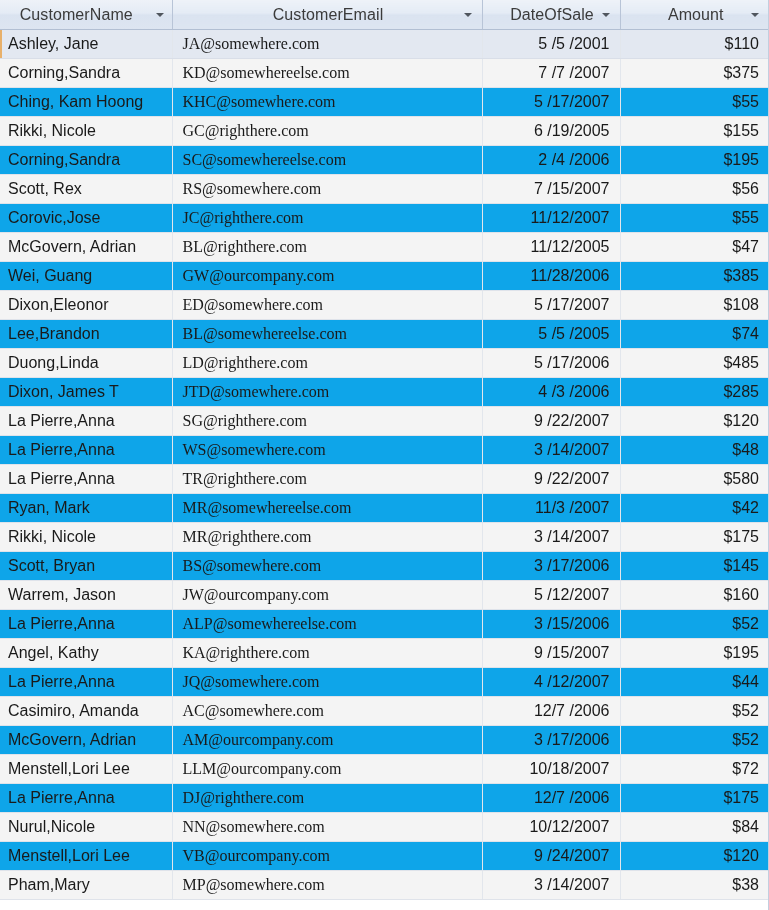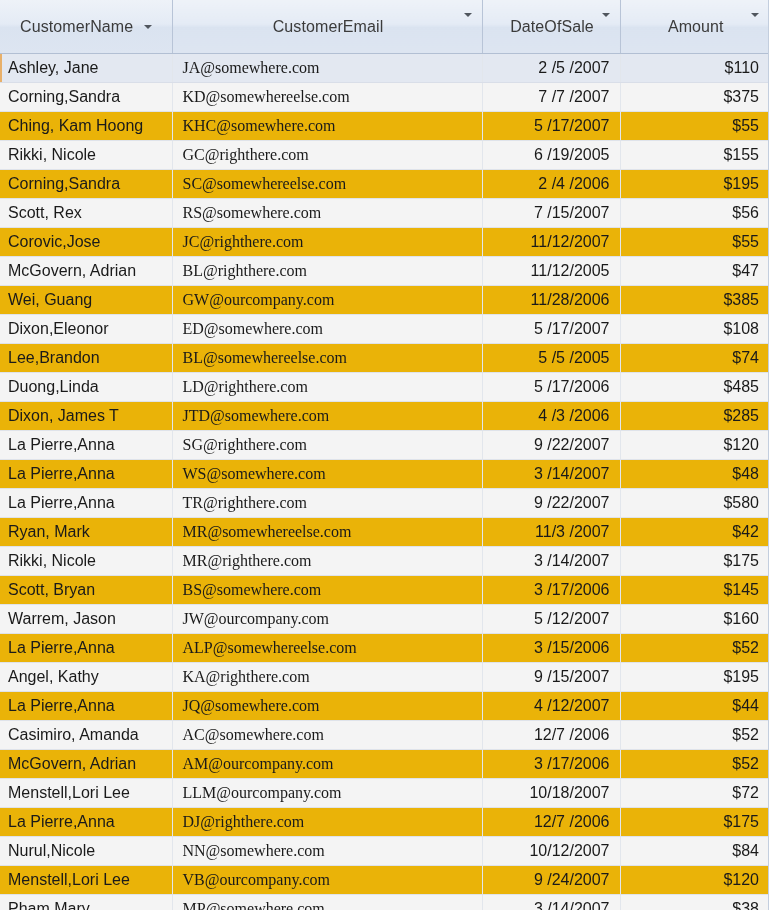--- a/index.html
+++ b/index.html
@@ -28,21 +28,21 @@
 
   
   col.c-name  { width: 172px; }
   col.c-email { width: 310px; }
   col.c-date  { width: 138px; }
   col.c-amt   { width: 149px; }
 
   
   thead th {
     height: 29px;
-    padding: 12px;
+    padding: 0;
     margin: 0;
     background: linear-gradient(to bottom,
                 #eef2f8 0%,
                 #e4ebf5 45%,
                 #dae3f0 52%,
                 #dde5f1 100%);
     border-right: 1px solid #b8c4d7;
     border-bottom: 1px solid #b2bfd3;
     color: #3b3b3b;
     font-weight: normal;
@@ -101,21 +101,21 @@
     border-bottom: 1px solid #dfe3ea;
     white-space: nowrap;
     overflow: hidden;
     color: #1a1a1a;
     font-size: 16px;
     vertical-align: middle;
     line-height: 28px;
   }
   tbody td:last-child { border-right: none; }
 
-  tbody tr.odd  td { background: #eab308; }
+  tbody tr.odd  td { background: #0ea5e9; }
   tbody tr.even td { background: #f4f4f4; }
 
   tbody tr.current td {
     background: #e3e8f1;
     border-bottom: 1px solid #d9dee8;
   }
   tbody tr.current td:first-child {
     box-shadow: inset 3px 0 0 -1px #e8b06a;
   }
 
@@ -164,21 +164,21 @@
               <span class="hdr-label">Amount</span>
               <span class="hdr-arrow"></span>
             </div>
           </th>
         </tr>
     </thead>
     <tbody id="table-body">
         <tr class="current">
           <td class="col-name align-left">Ashley, Jane</td>
           <td class="col-email align-left">JA@somewhere.com</td>
-          <td class="col-date align-right">2 /5 /2007</td>
+          <td class="col-date align-right">5 /5 /2001</td>
           <td class="col-amount align-right">$110</td>
         </tr>
         <tr class="even">
           <td class="col-name align-left">Corning,Sandra</td>
           <td class="col-email align-left">KD@somewhereelse.com</td>
           <td class="col-date align-right">7 /7 /2007</td>
           <td class="col-amount align-right">$375</td>
         </tr>
         <tr class="odd">
           <td class="col-name align-left">Ching, Kam Hoong</td>

